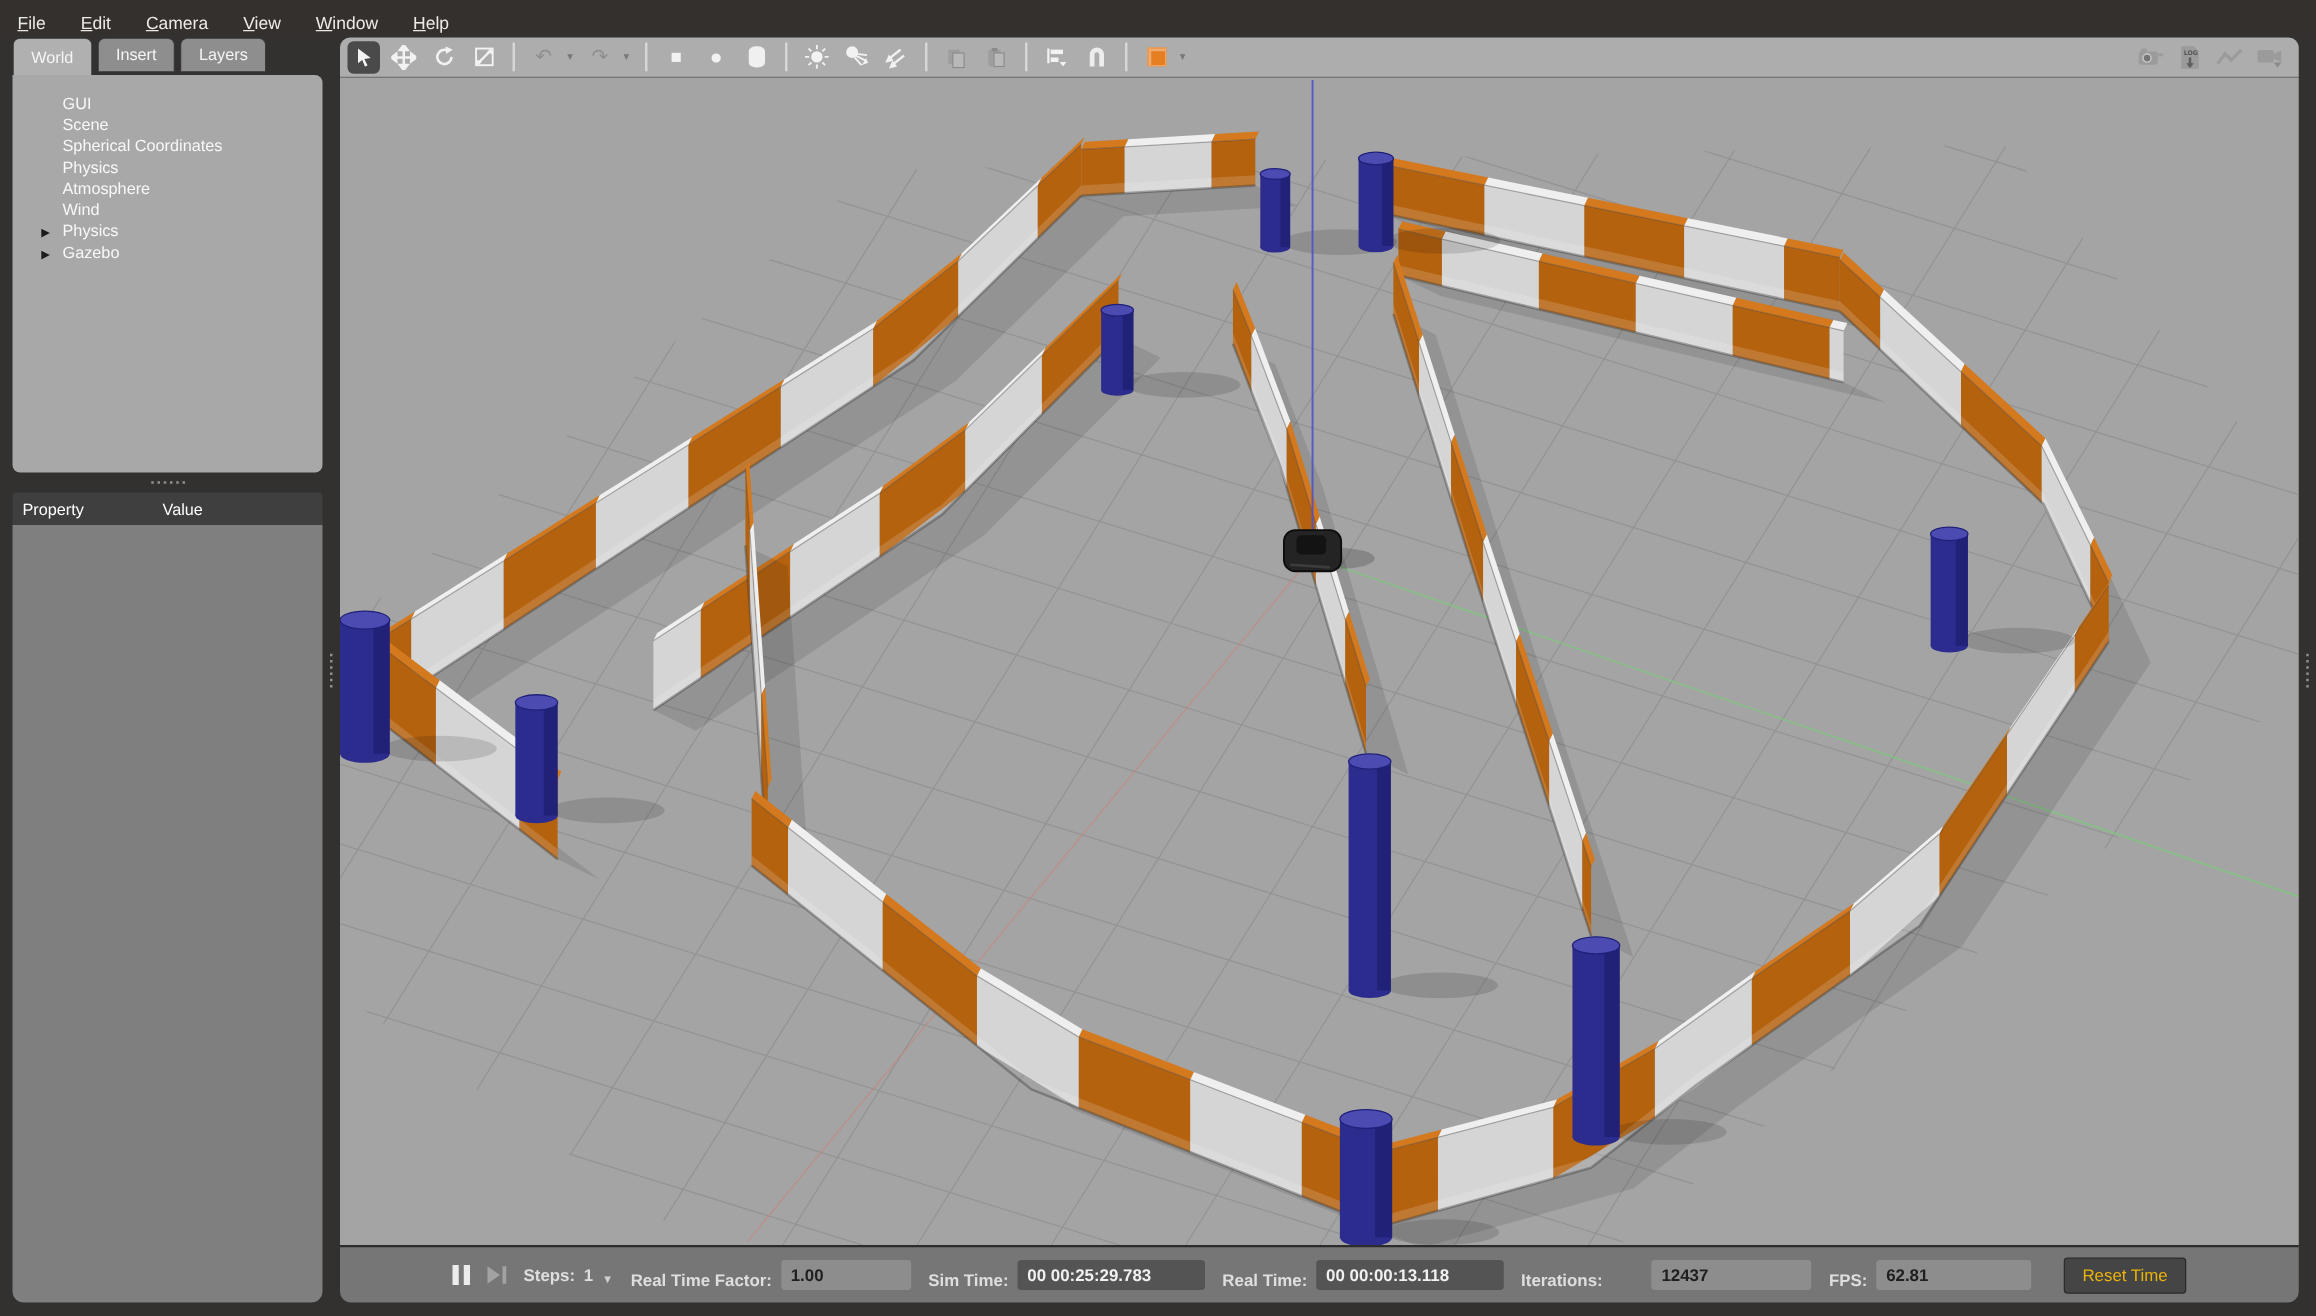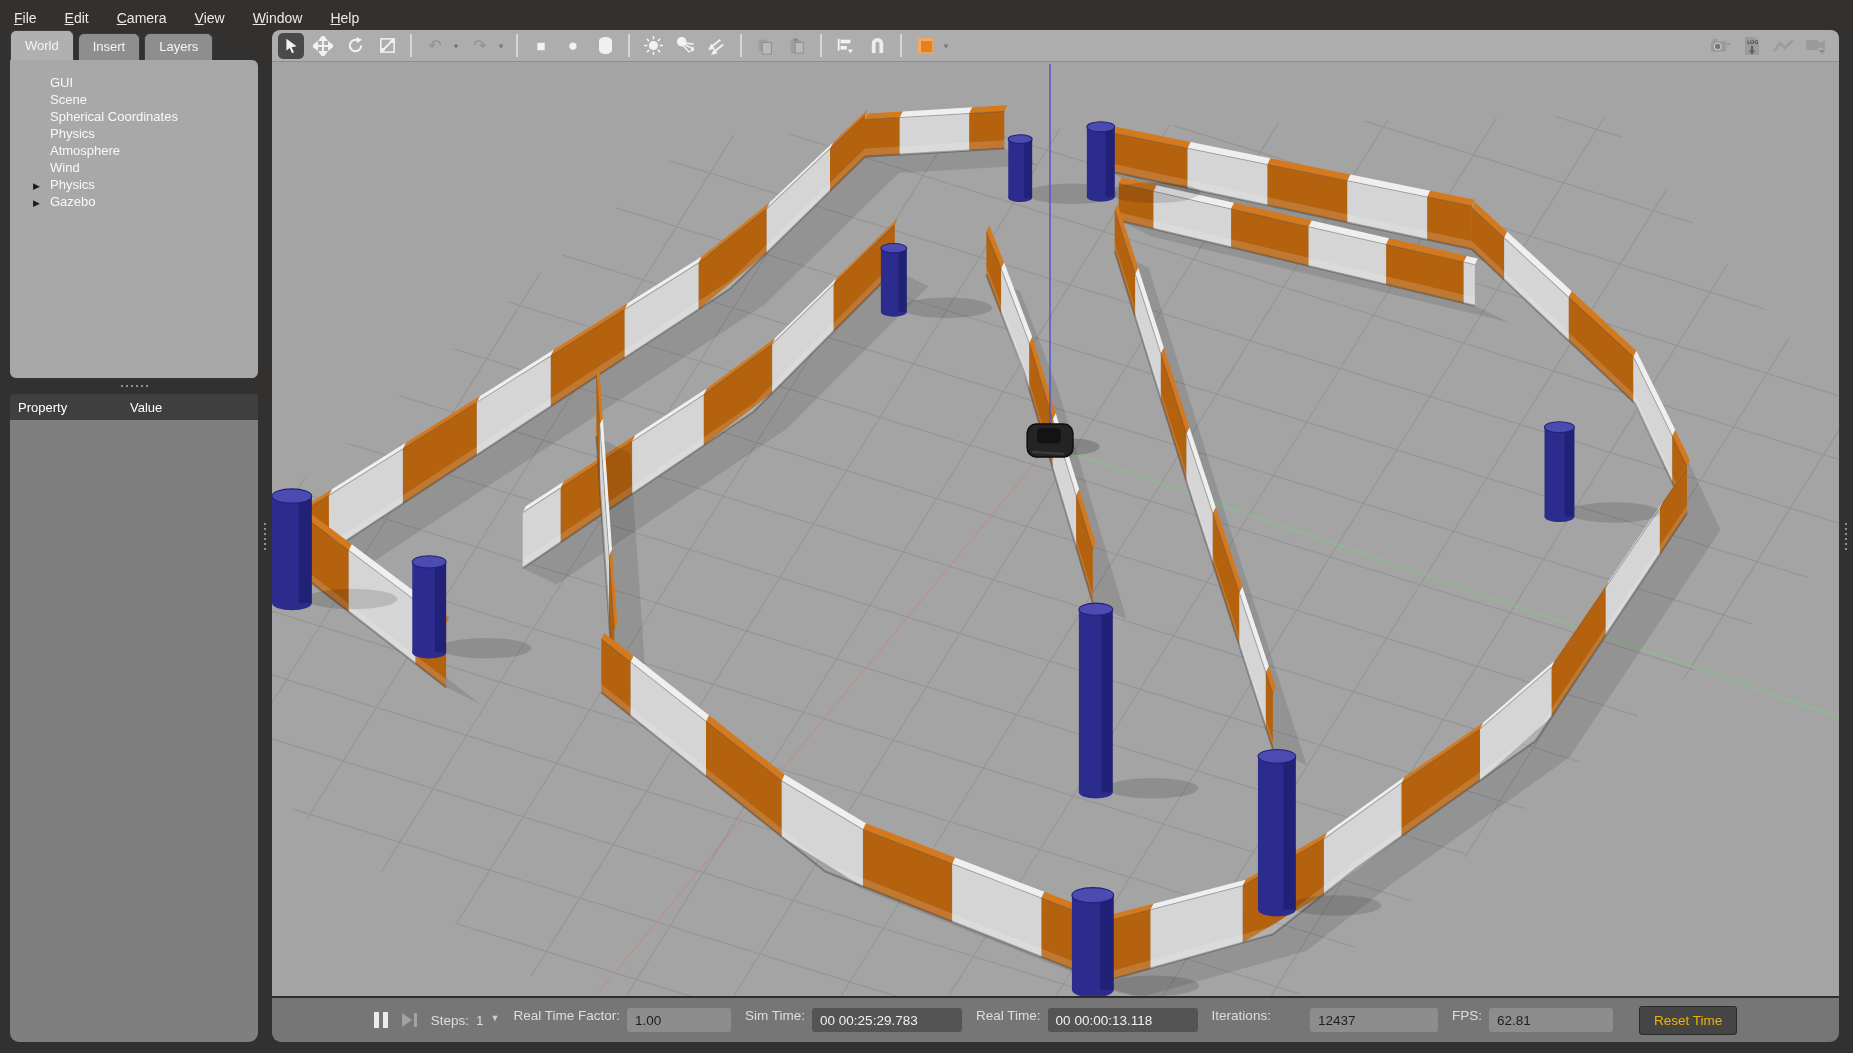--- a/index.html
+++ b/index.html
@@ -20,21 +20,21 @@
   
   .menubar { height:30px; background:#34302e; display:flex; align-items:flex-end; padding-left:0; flex:0 0 30px; }
   .menu-item { color:#eceae7; font-size:14px; padding:4px 14px; }
   .menu-item .u { text-decoration:underline; }
 
   
   .main { flex:1; display:flex; padding:0 0 11px 10px; min-height:0; }
 
   
   .left-col { width:248px; flex:0 0 248px; display:flex; flex-direction:column; min-height:0; }
-  .tabs { height:30px; display:flex; align-items:flex-end; gap:4px; padding-left:0; flex:0 0 30px; }
+  .tabs { height:30px; display:flex; align-items:flex-start; gap:4px; padding-left:0; flex:0 0 30px; }
   .tab { background:#8e8e8e; border:1px solid #3a3a3a; border-bottom:none; border-radius:6px 6px 0 0;
          color:#f5f5f5; font-size:13px; padding:5px 14px 5px 14px; height:27px; }
   .tab.active { background:#b0b0b0; height:30px; padding-top:7px; }
   .tree-panel { background:#a8a8a8; border-radius:0 6px 6px 6px; height:318px; flex:0 0 318px; padding-top:14px; }
   .tree-item { color:#f8f8f8; font-size:13px; line-height:17px; padding-left:40px; position:relative; }
   .tree-arrow { position:absolute; left:23px; top:2px; color:#1b1b1b; font-size:9px; }
   .h-splitter { height:16px; display:flex; align-items:center; justify-content:center; gap:3px; flex:0 0 16px;}
   .dot { width:2px; height:2px; background:#8f8f8f; }
   .prop-header { height:26px; flex:0 0 26px; background:#3f3f3f; border-radius:3px 3px 0 0; display:flex; align-items:center; }
   .prop-header .col { color:#ffffff; font-weight:normal; font-size:13px; }
@@ -61,21 +61,21 @@
   .canvas { flex:1; position:relative; background:#a4a4a4; min-height:0; }
   .canvas svg { width:100%; height:100%; display:block; }
 
   
   .statusbar { height:46px; flex:0 0 46px; background:#767676; border-top:2px solid #2c2c2c; border-radius:0 0 9px 9px;
                display:flex; align-items:center; justify-content:center; gap:14px; color:#dedede; font-size:13.5px; }
   .sb-label { color:#dedede; white-space:nowrap; }
   .pill { height:24px; background:#8d8d8d; border-radius:3px; color:#1f1f1f; display:flex; align-items:center;
           padding:0 8px; font-size:13.5px; }
   .pill.dark { background:#545454; color:#f0f0f0; }
-  .sb-group { display:flex; align-items:flex-start; gap:7px; }
+  .sb-group { display:flex; align-items:flex-end; gap:7px;font-weight:bold; }
   .pause-icon { display:flex; gap:4px; }
   .pause-icon span { width:5px; height:16px; background:#ececec; }
   .step-icon { display:flex; align-items:center; gap:2px; }
   .step-icon .tri { width:0; height:0; border-left:10px solid #a2a2a2; border-top:7px solid transparent; border-bottom:7px solid transparent; }
   .step-icon .bar { width:3px; height:14px; background:#a2a2a2; }
   .sb-caret { color:#cfcfcf; font-size:9px; }
   .reset-btn { background:#454545; border:1px solid #2a2a2a; border-radius:3px; color:#eab308; font-size:13.5px;
                padding:6px 14px; margin-left:12px; }
 </style>
 </head>

